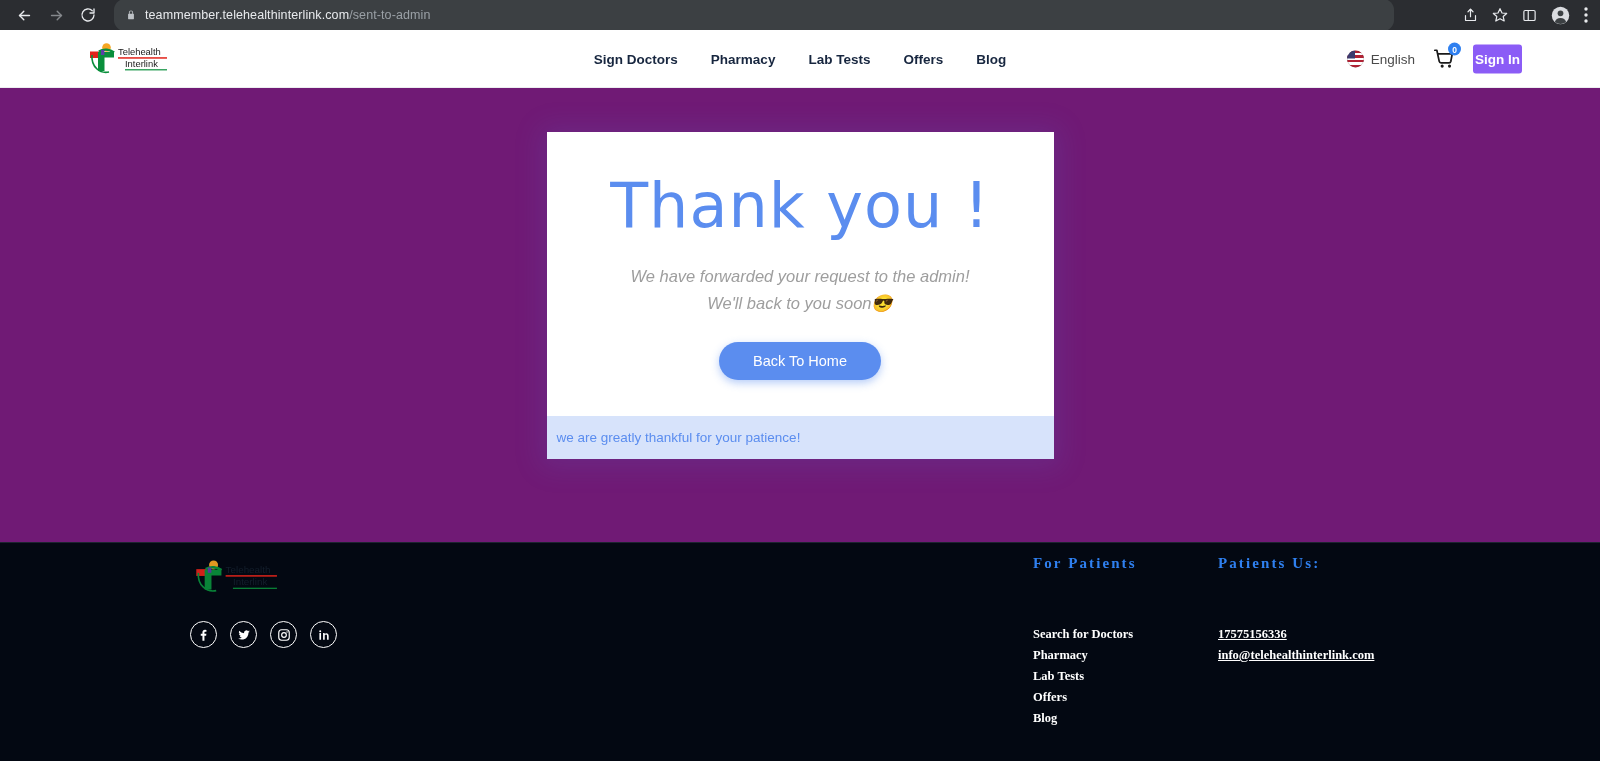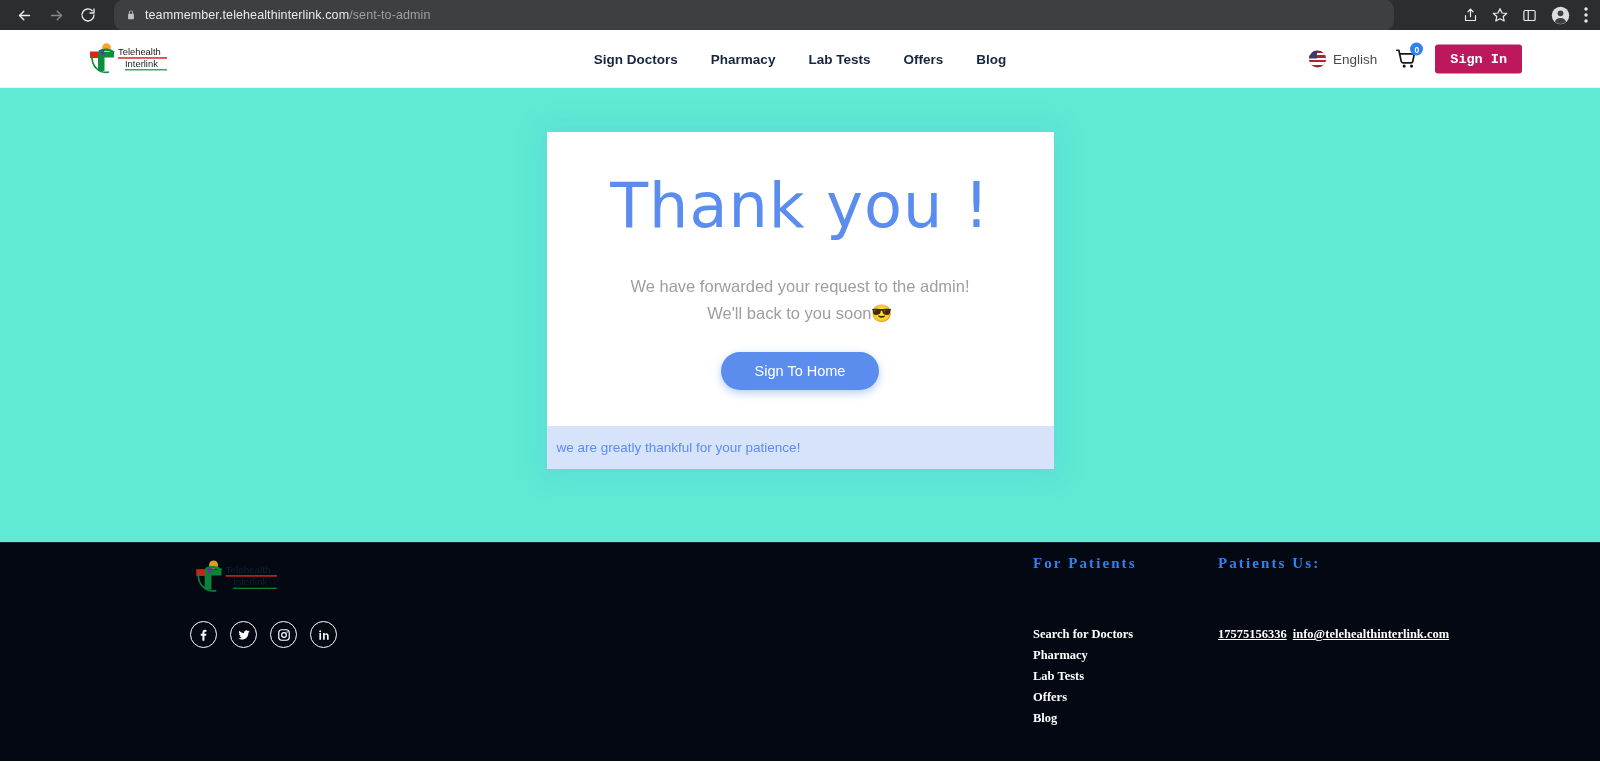--- a/index.html
+++ b/index.html
@@ -98,31 +98,31 @@
   .cart-badge {
     position: absolute; top: -5px; right: -6px;
     min-width: 13px; height: 13px;
     background: #2f80f0; color: #ffffff;
     border-radius: 50%;
     font-size: 8.5px; font-weight: bold;
     display: flex; align-items: center; justify-content: center;
     padding: 0 2px;
   }
   .signin-btn {
-    background: #be185d; color: #ffffff;
+    background: #8b5cf6; color: #ffffff;
     border: none; border-radius: 3px;
-    font-family: Liberation Mono, monospace; font-size: 13.5px; font-weight: bold;
-    padding: 7px 15px;
+    font-family: Liberation Sans, sans-serif; font-size: 13.5px; font-weight: bold;
+    padding: 7px 2px;
     cursor: pointer;
   }
 
   
   .page-main {
     height: 454px;
-    background: #5eead4;
+    background: #701a75;
     display: flex; align-items: flex-start; justify-content: center;
     padding-top: 44px;
   }
   .thanks-card {
     width: 507px;
     background: #ffffff;
     box-shadow: 0 2px 26px 7px rgba(88,130,232,0.13);
   }
   .card-body {
     padding: 38px 30px 36px;
@@ -131,25 +131,26 @@
   }
   .thanks-title {
     font-size: 62px;
     color: #5b8def;
     font-weight: normal;
     letter-spacing: 1px;
     line-height: 1.15;
     font-family: "DejaVu Sans", sans-serif;
   }
   .thanks-msg {
-    margin-top: 32px;
+    margin-top: 22px;
     font-size: 16.5px;
     color: #9e9e9e;
     line-height: 1.6;
     font-weight: normal;
+    font-style: italic;
   }
   .emoji { font-size: 17px; }
   .back-home-btn {
     margin-top: 25px;
     background: #5b8def; color: #ffffff;
     border: none; border-radius: 999px;
     font-family: inherit; font-size: 14.5px;
     padding: 11px 34px;
     cursor: pointer;
     box-shadow: 0 3px 9px rgba(91,141,239,0.45);
@@ -186,21 +187,21 @@
     font-size: 15px;
     font-weight: bold;
     letter-spacing: 2.1px;
     white-space: nowrap;
   }
   .footer-links { margin-top: 55px; display: flex; flex-direction: column; gap: 6px; justify-content: center; }
   .footer-links a {
     color: #ffffff; font-size: 12.5px; font-weight: bold;
     text-decoration: none; white-space: nowrap;
   }
-  .contact-links { margin-top: 55px; display: flex; gap: 6px; justify-content: space-between; }
+  .contact-links { margin-top: 55px; display: flex; flex-direction: column; gap: 6px; justify-content: space-between; }
   .contact-links a {
     color: #ffffff; font-size: 12.5px; font-weight: bold;
     text-decoration: underline; white-space: nowrap;
   }
 </style>
 </head>
 <body>
 
 <div class="browser-bar">
   <div class="nav-btns">
@@ -314,21 +315,21 @@
 </header>
 
 <main class="page-main">
   <section class="thanks-card">
     <div class="card-body">
       <h1 class="thanks-title">Thank you !</h1>
       <p class="thanks-msg">
         <span>We have forwarded your request to the admin!</span><br>
         <span>We'll back to you soon</span><span class="emoji">😎</span>
       </p>
-      <button class="back-home-btn">Sign To Home</button>
+      <button class="back-home-btn">Back To Home</button>
     </div>
     <div class="card-footnote">we are greatly thankful for your patience!</div>
   </section>
 </main>
 
 <footer class="site-footer">
 
   <div class="footer-brand">
     <svg class="footer-logo" width="88" height="40" viewBox="0 0 84 38">
       <circle cx="22.5" cy="7.5" r="4.3" fill="#f5a623"></circle>

